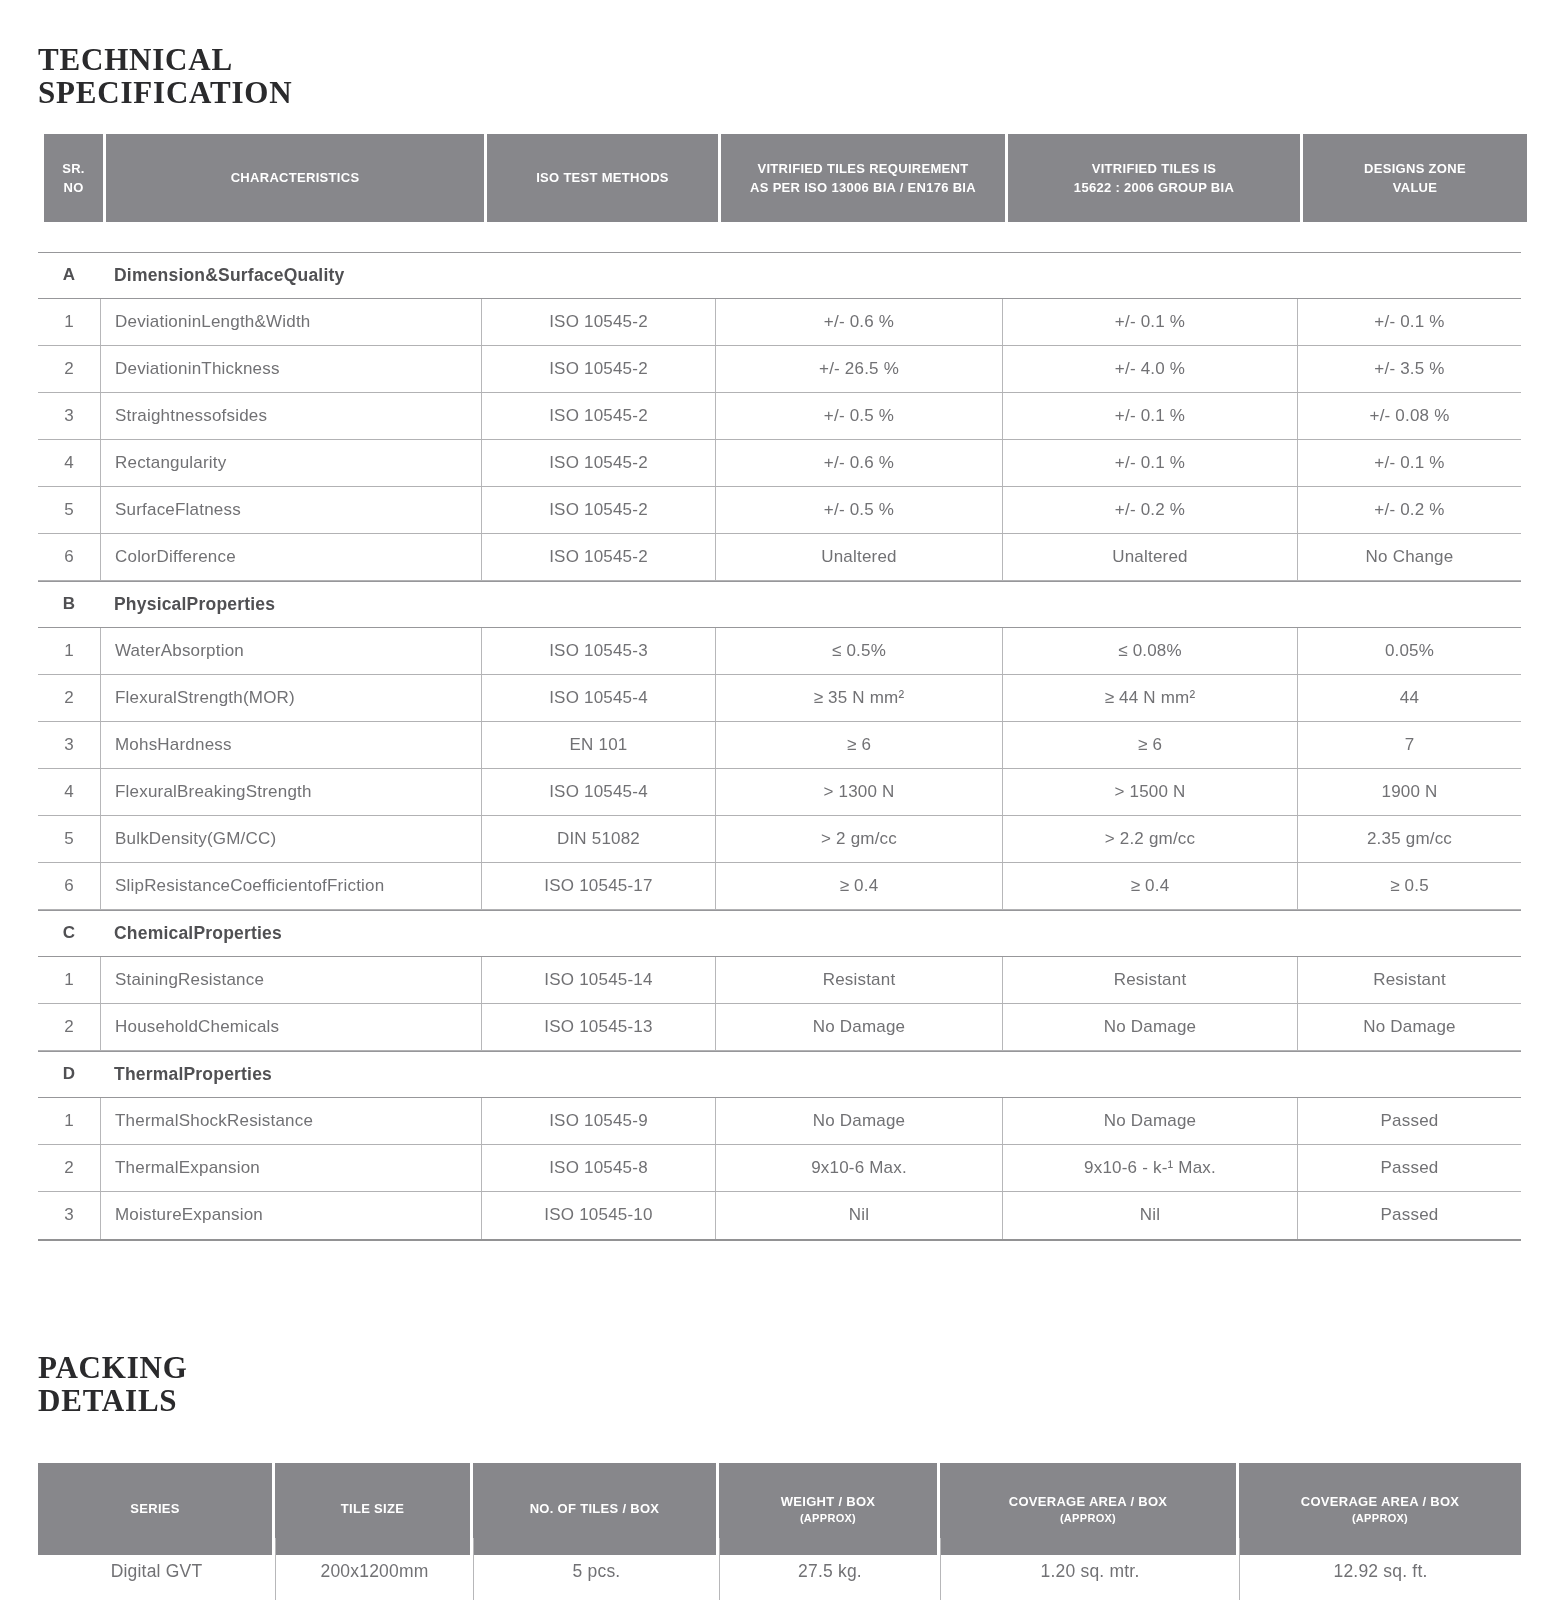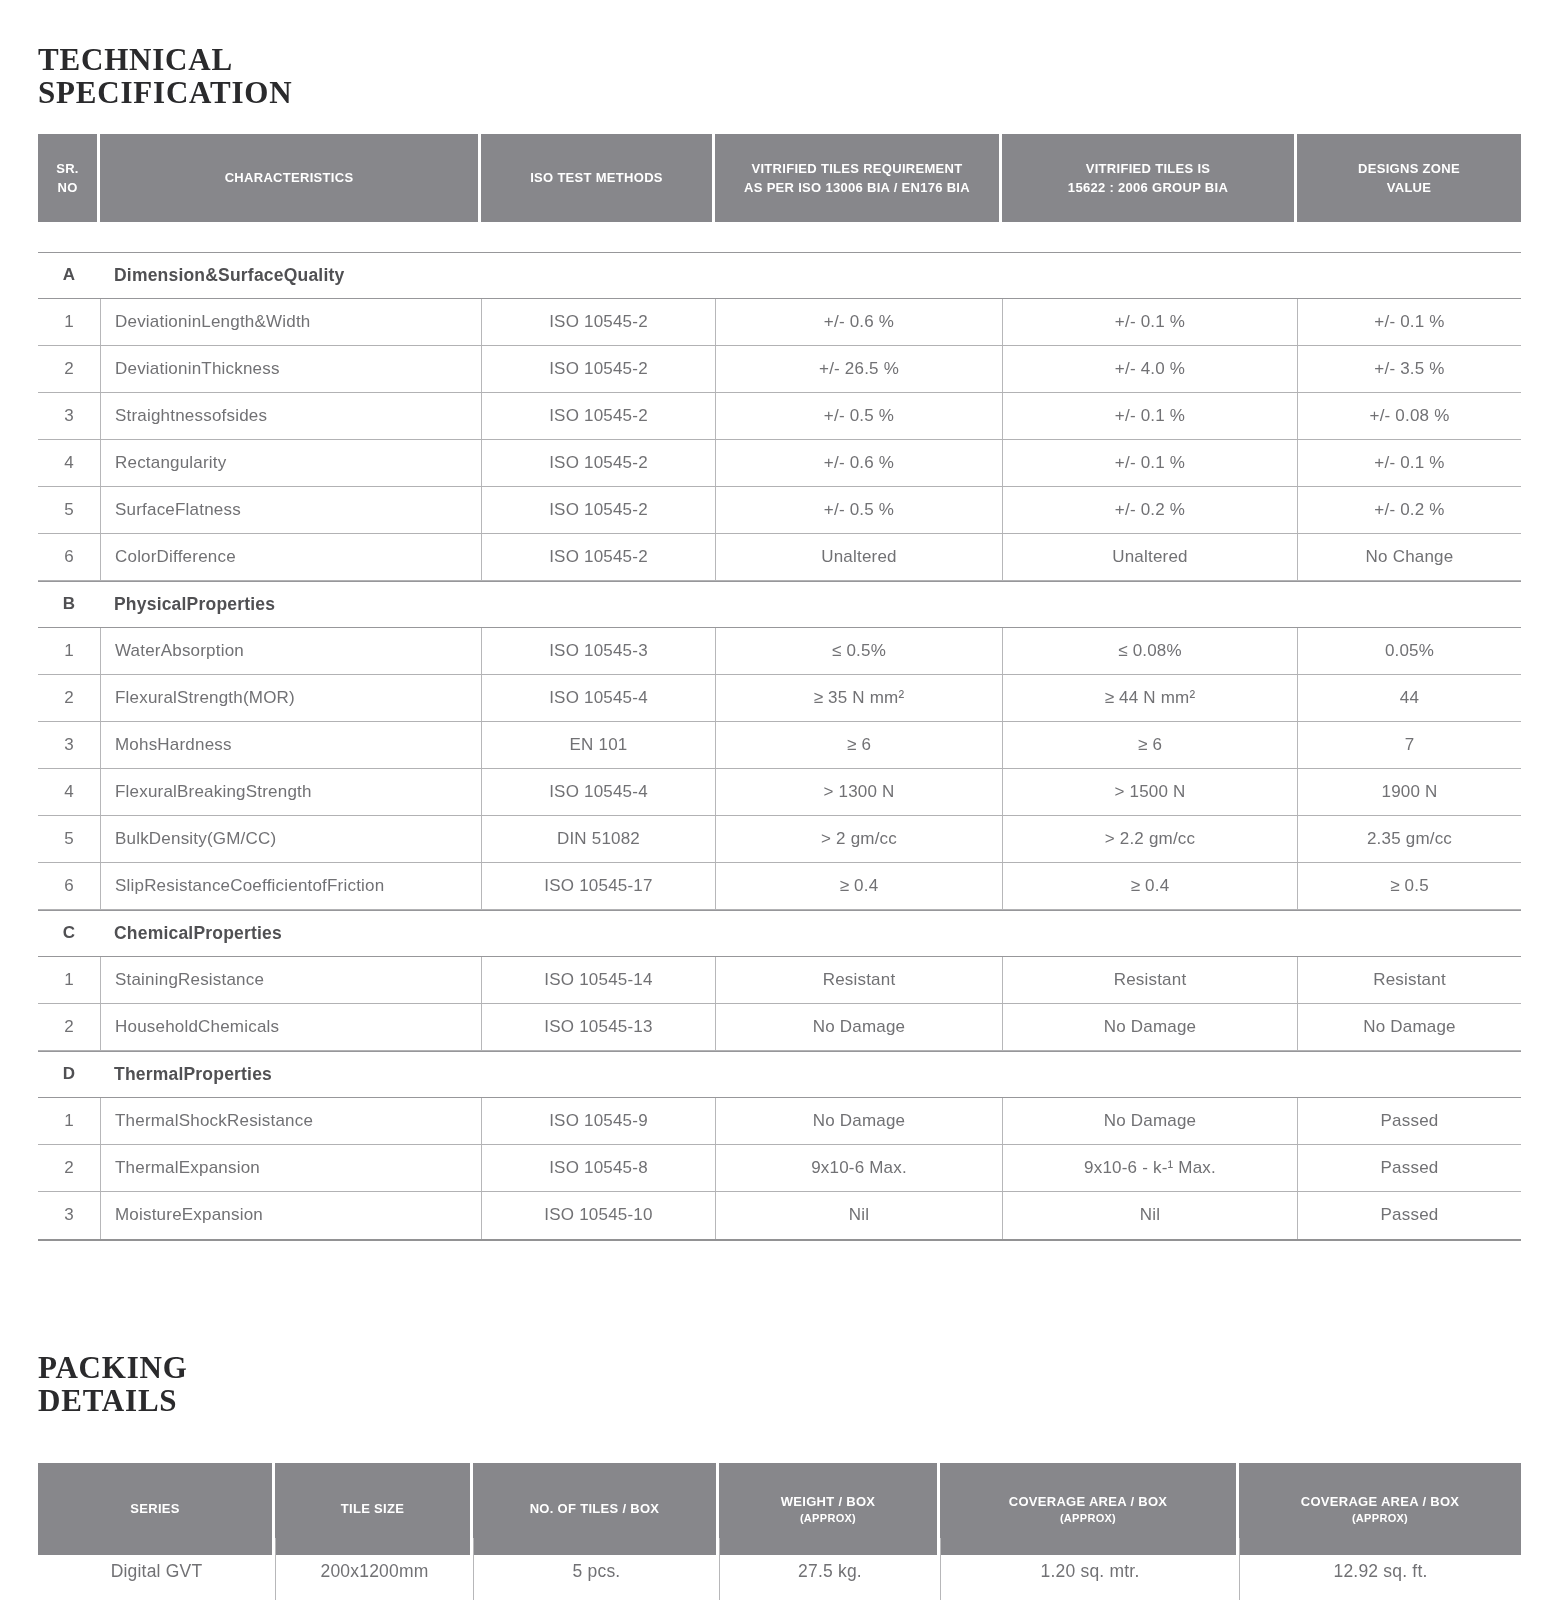--- a/index.html
+++ b/index.html
@@ -43,21 +43,21 @@
     text-align: center;
     box-sizing: border-box;
     border-right: 3px solid #ffffff;
     font-weight: 700;
     font-size: 13px;
     letter-spacing: 0.3px;
     line-height: 19px;
     text-transform: uppercase;
   }
   .h-cell:last-child { border-right: none; }
-  .spec .t-header { height: 111px; margin-bottom: 7px; }
+  .spec .t-header { height: 111px; margin-bottom: 7px; margin-left: 6px; }
   .spec .t-header .h-cell { height: 88px; }
   .pack .t-header { height: 75px; }
   .pack .t-header .h-cell { height: 92px; }
   .pack .h-line2 { font-size: 11px; line-height: 13px; margin-top: 1px; }
 
   
   .c {
     display: flex;
     align-items: center;
     justify-content: center;

